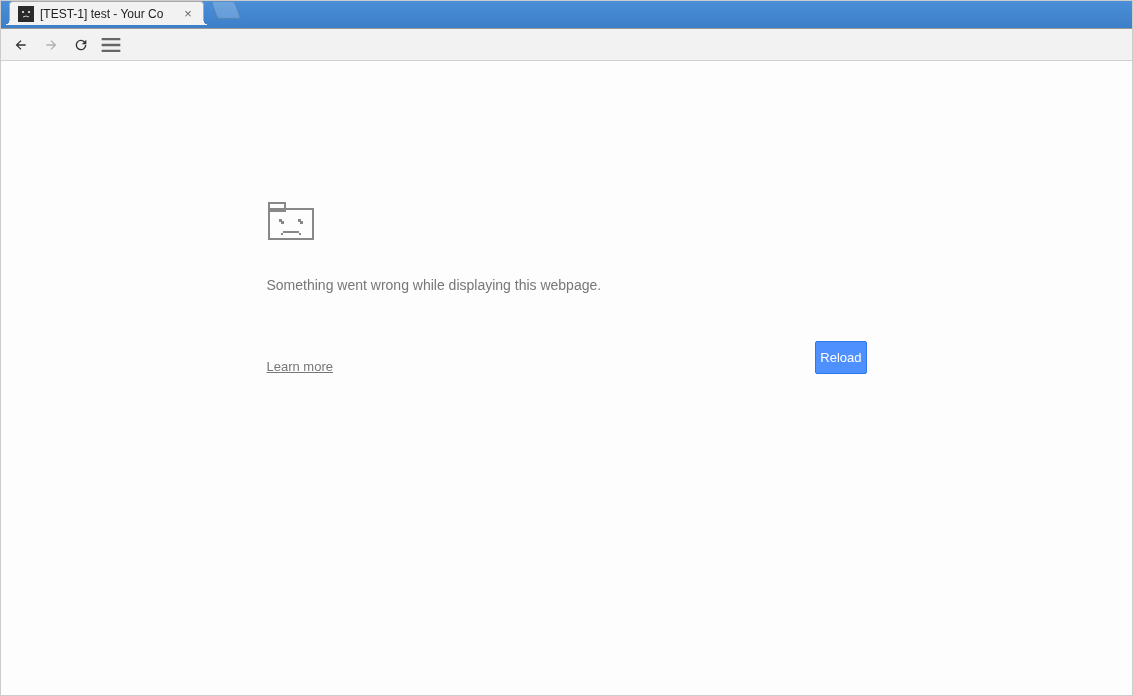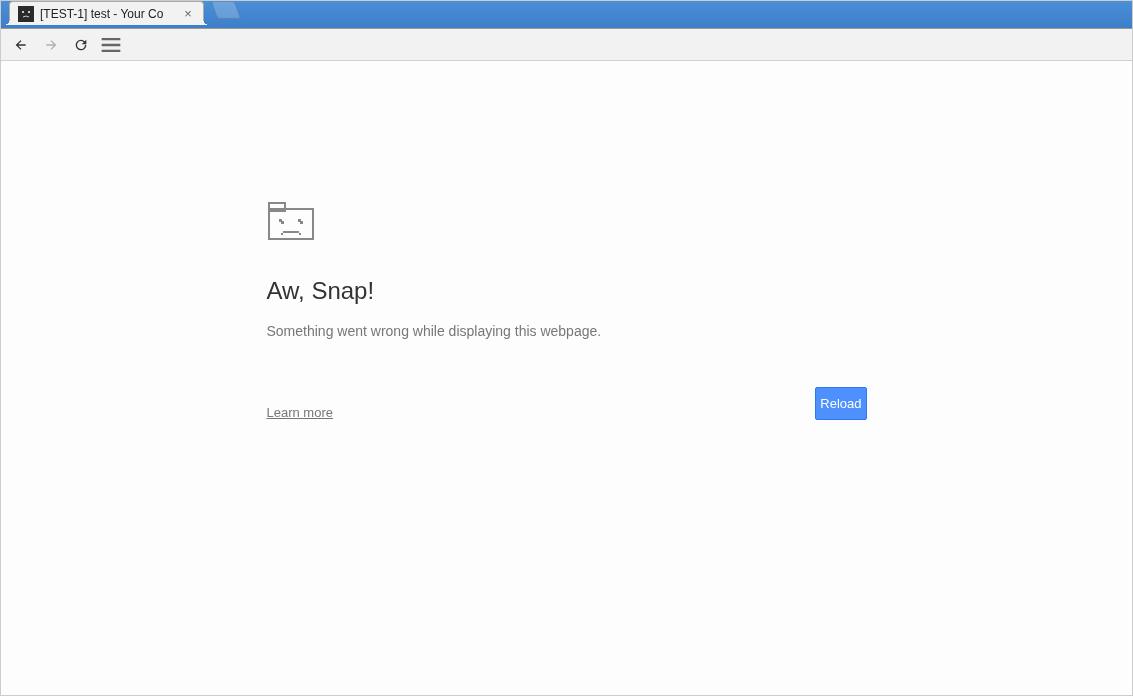--- a/index.html
+++ b/index.html
@@ -259,20 +259,19 @@
       <rect x="2" y="8" width="44" height="30" fill="none" stroke="#888" stroke-width="2"></rect>
       <rect x="2" y="2" width="16" height="8" fill="none" stroke="#888" stroke-width="2"></rect>
       <rect x="12" y="18" width="3" height="3" fill="#888"></rect>
       <rect x="14" y="20" width="3" height="3" fill="#888"></rect>
       <rect x="31" y="18" width="3" height="3" fill="#888"></rect>
       <rect x="33" y="20" width="3" height="3" fill="#888"></rect>
       <rect x="16" y="30" width="16" height="2" fill="#888"></rect>
       <rect x="14" y="32" width="2" height="2" fill="#888"></rect>
       <rect x="32" y="32" width="2" height="2" fill="#888"></rect>
     </svg>
-    <h1 class="error-title">Aw, Snap!</h1>
     <p class="error-msg">Something went wrong while displaying this webpage.</p>
     <div class="actions">
       <a class="learn-link">Learn more</a>
       <button class="reload-btn">Reload</button>
     </div>
   </div>
 </div>
 
 </body></html>

